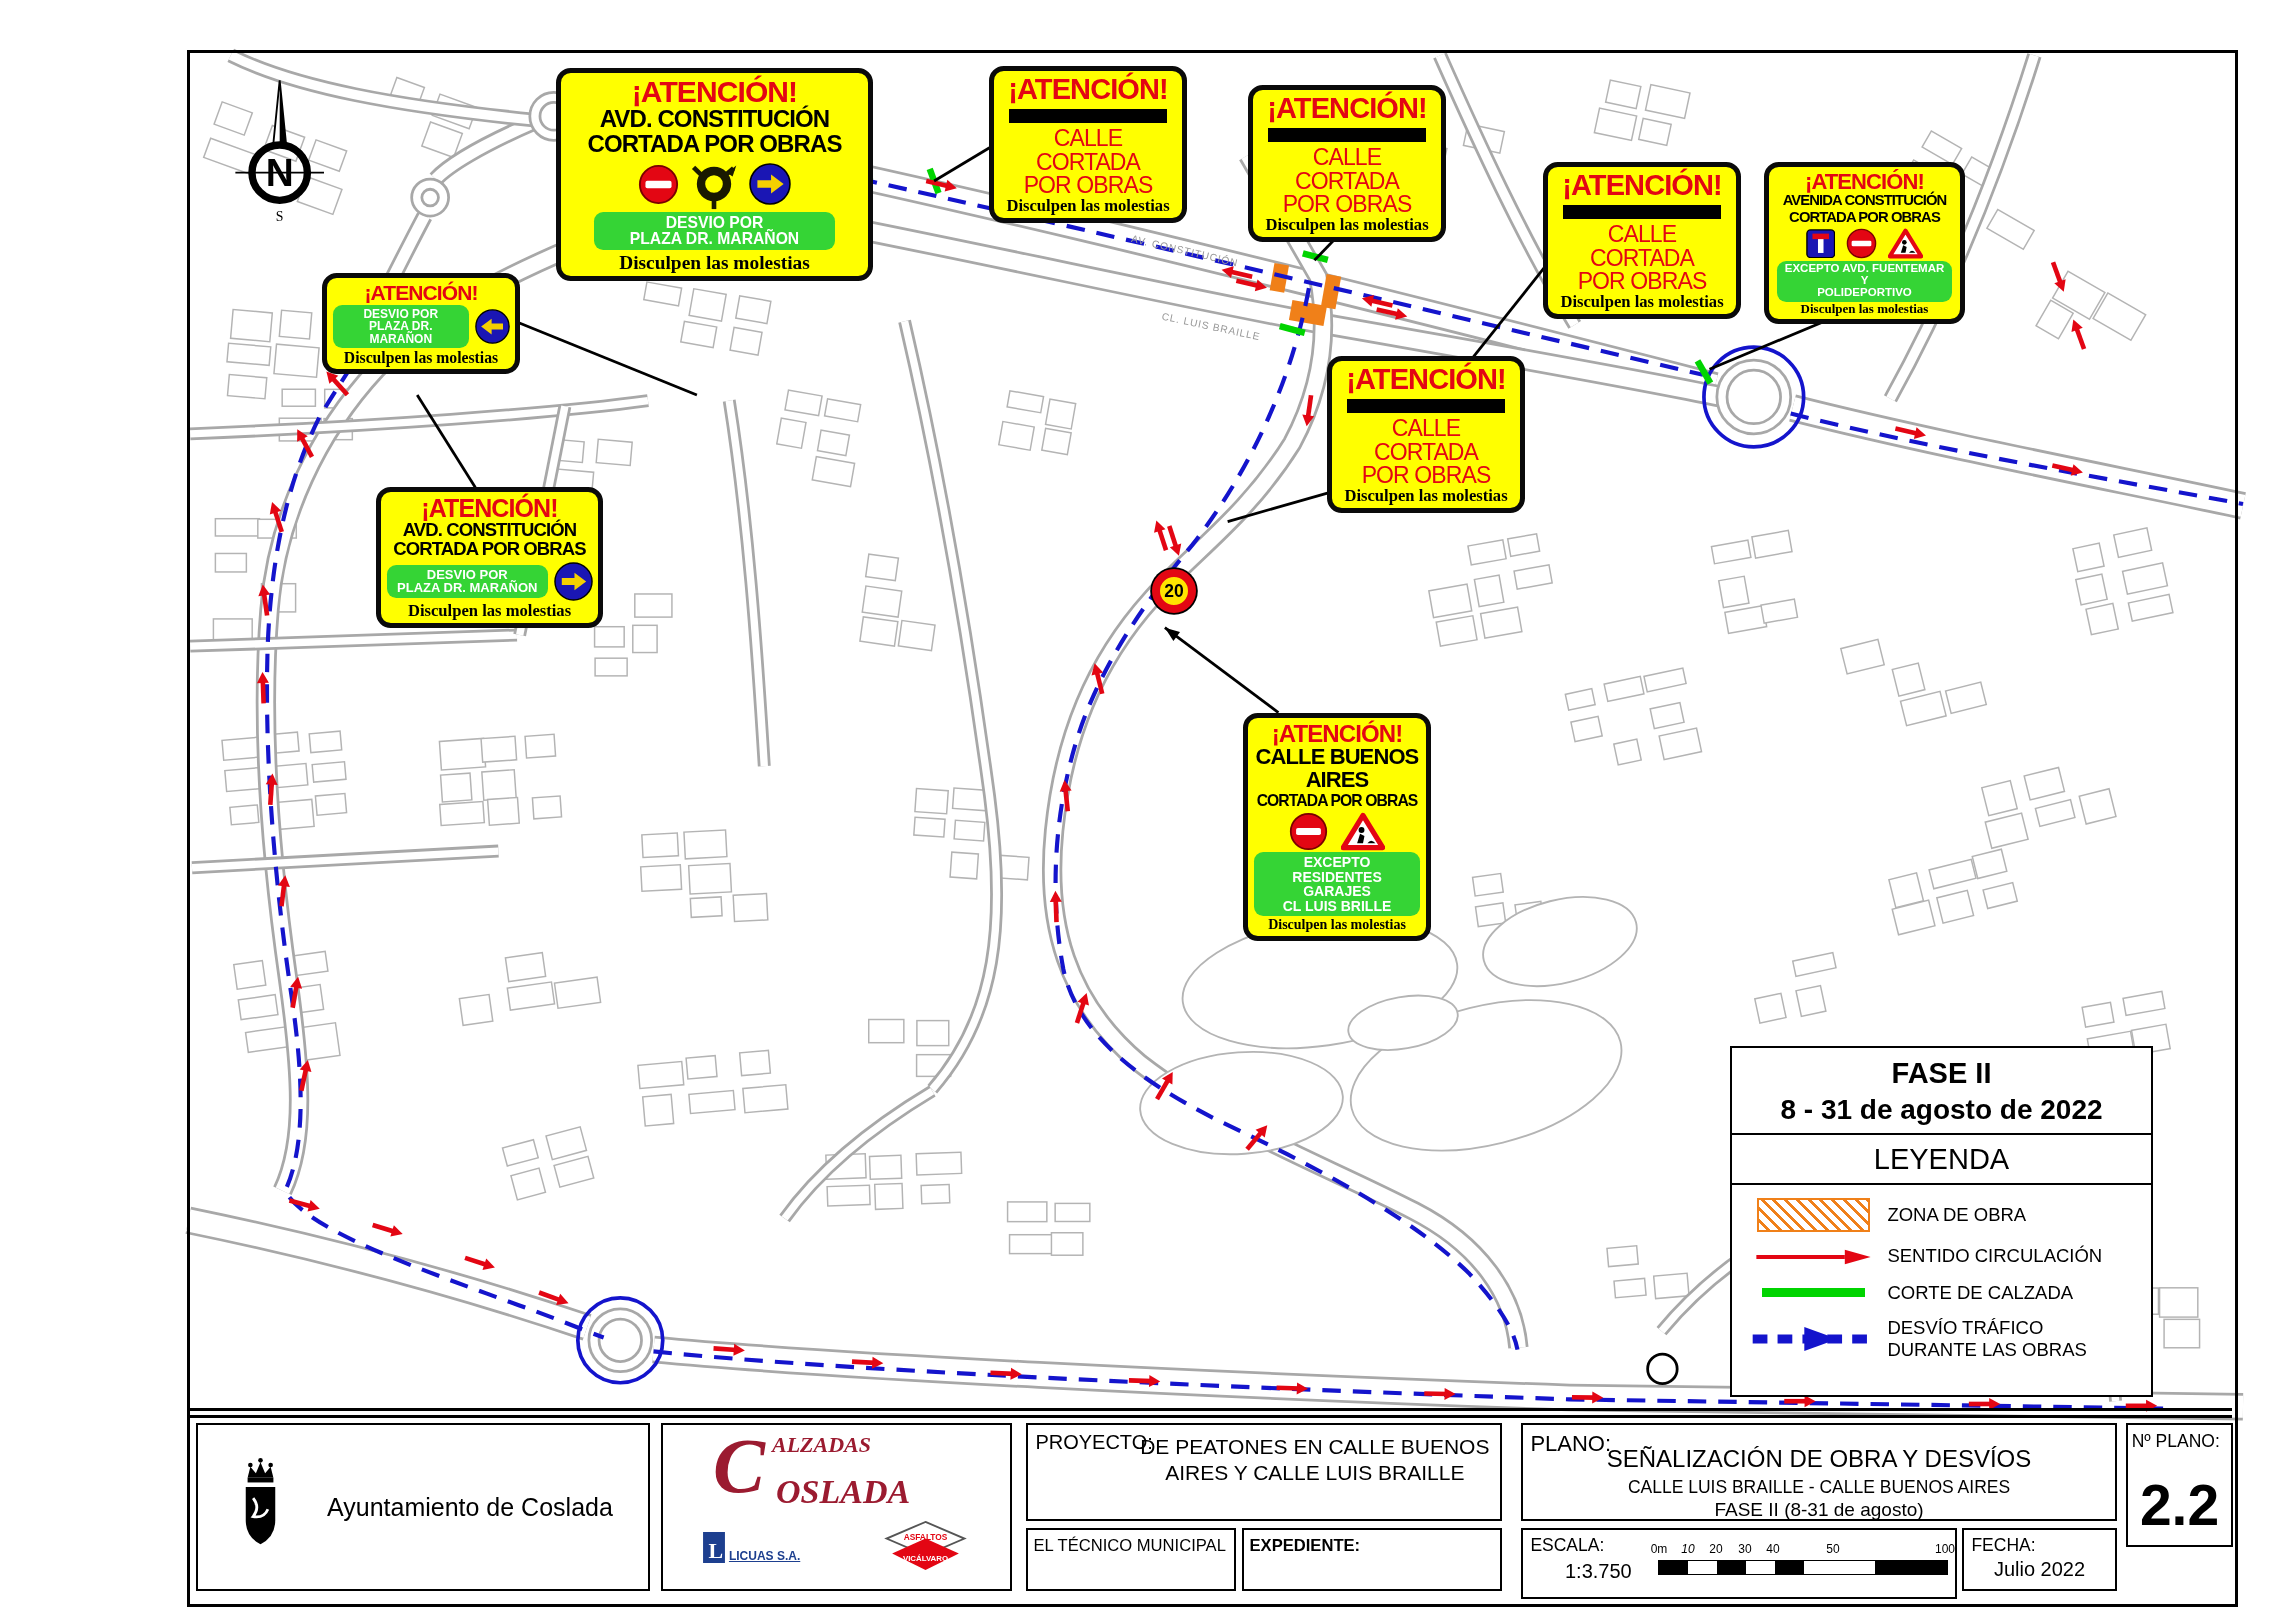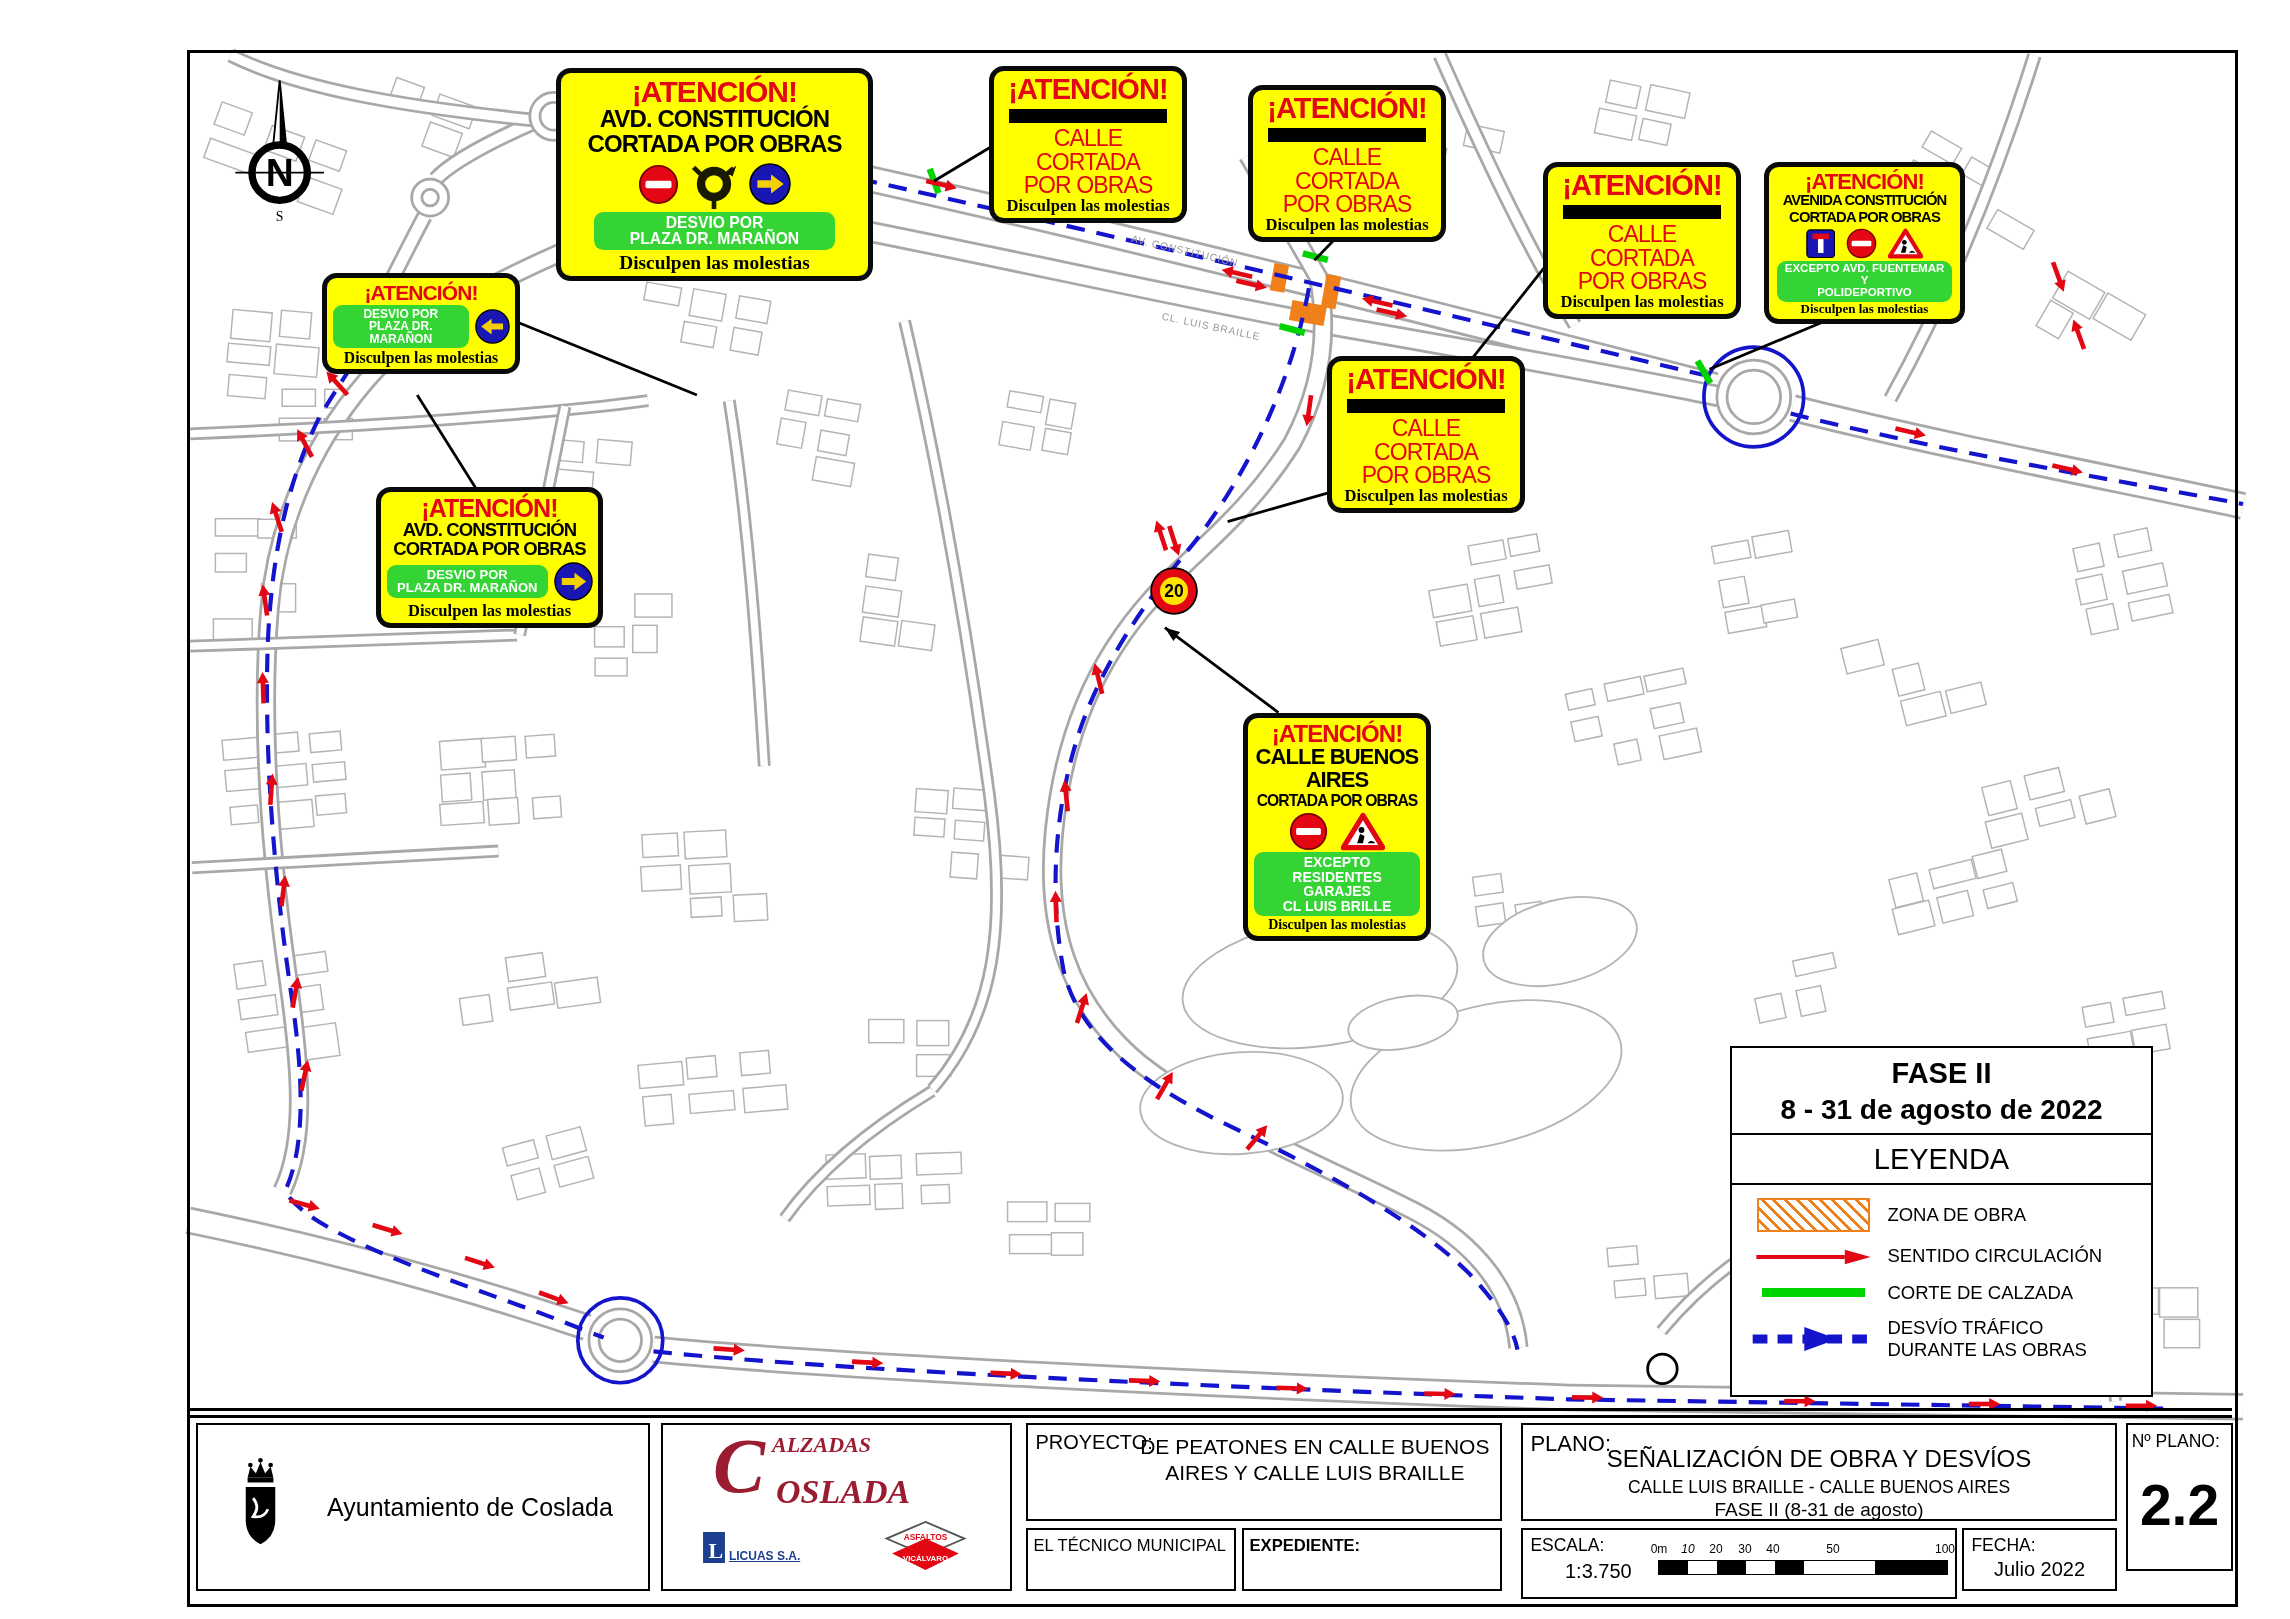--- a/index.html
+++ b/index.html
@@ -919,19 +919,19 @@
       <div style="width:29px;background:#000;"></div>
         <div style="width:71px;background:#fff;"></div>
       <div style="width:72px;background:#000;"></div>
     </div>
   </div>
   <div class="tbox" style="left:1962px;top:1528px;width:155px;height:63px;">
     <span style="position:absolute;left:7.4px;top:4.6px;font-size:17.5px;">FECHA:</span>
     <div style="text-align:center;margin-top:28px;font-size:20px;">Julio 2022</div>
   </div>
 
-  <div class="tbox" style="left:2126px;top:1423px;width:107px;height:148px;">
+  <div class="tbox" style="left:2126px;top:1423px;width:107px;height:124px;">
     <div style="font-size:17.5px;margin:5.5px 3.7px;">Nº PLANO:</div>
     <div style="font-size:57px;font-weight:bold;text-align:center;margin-top:20px;">2.2</div>
   </div>
 
 </div>
 
 
 </body></html>

